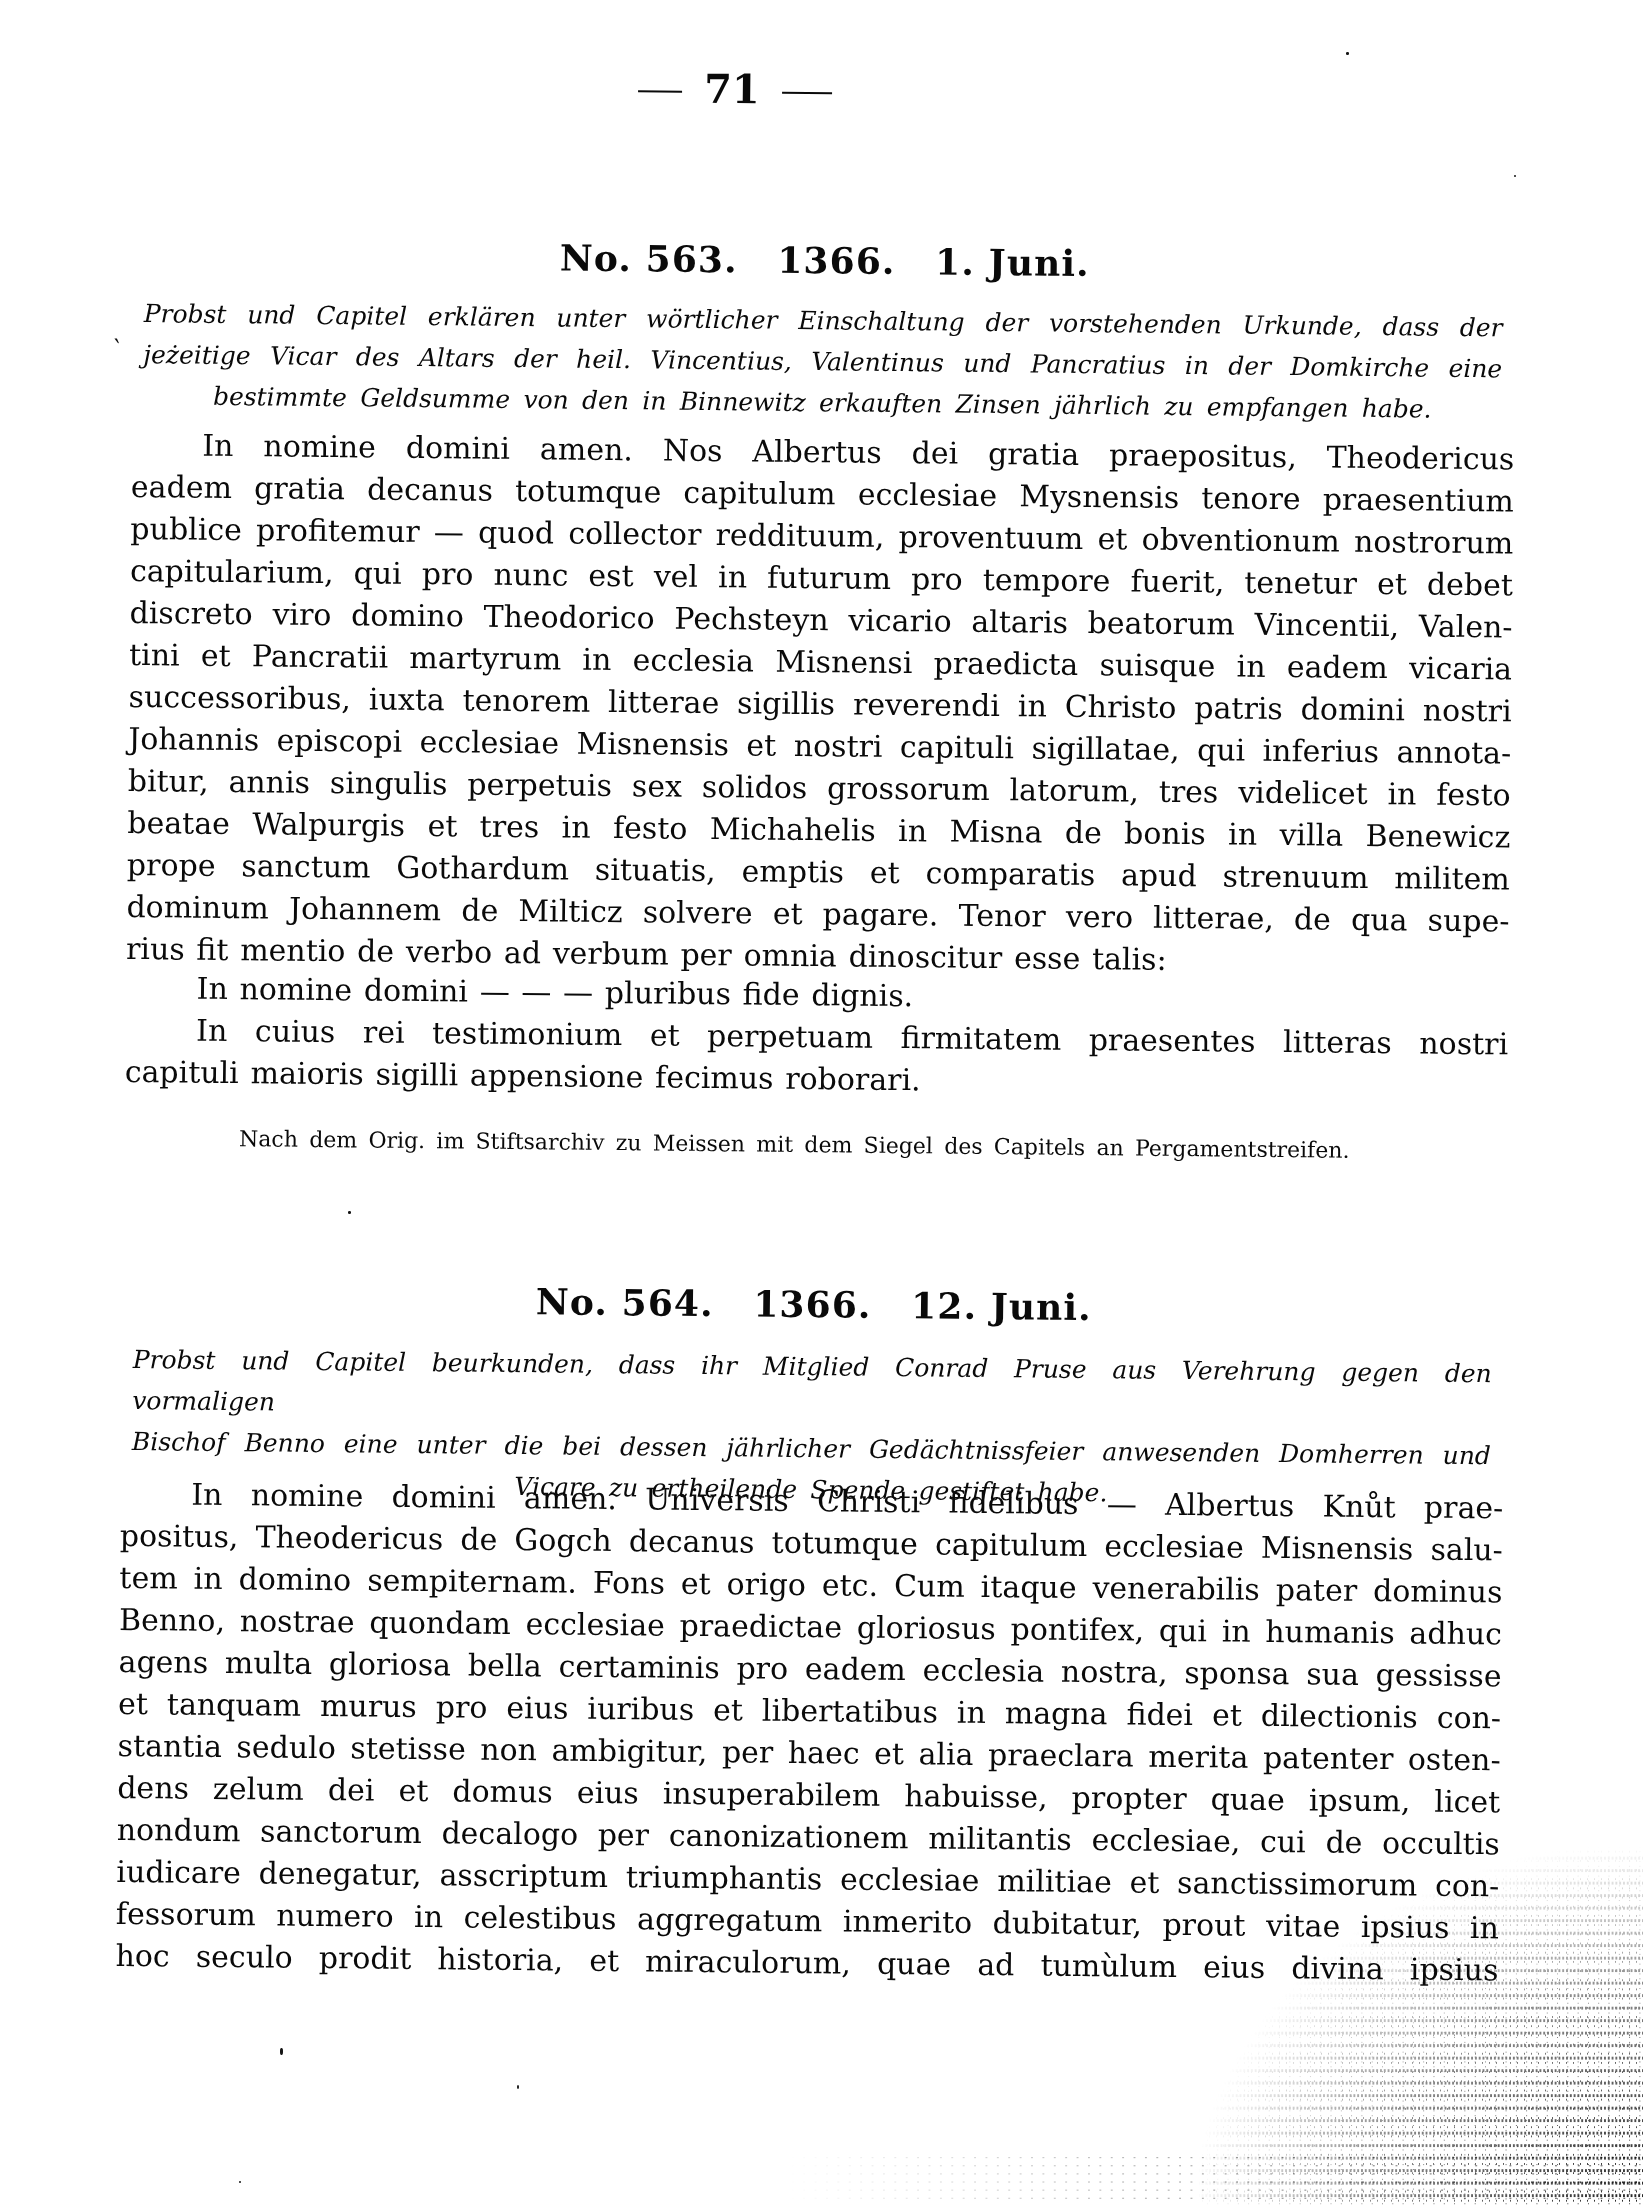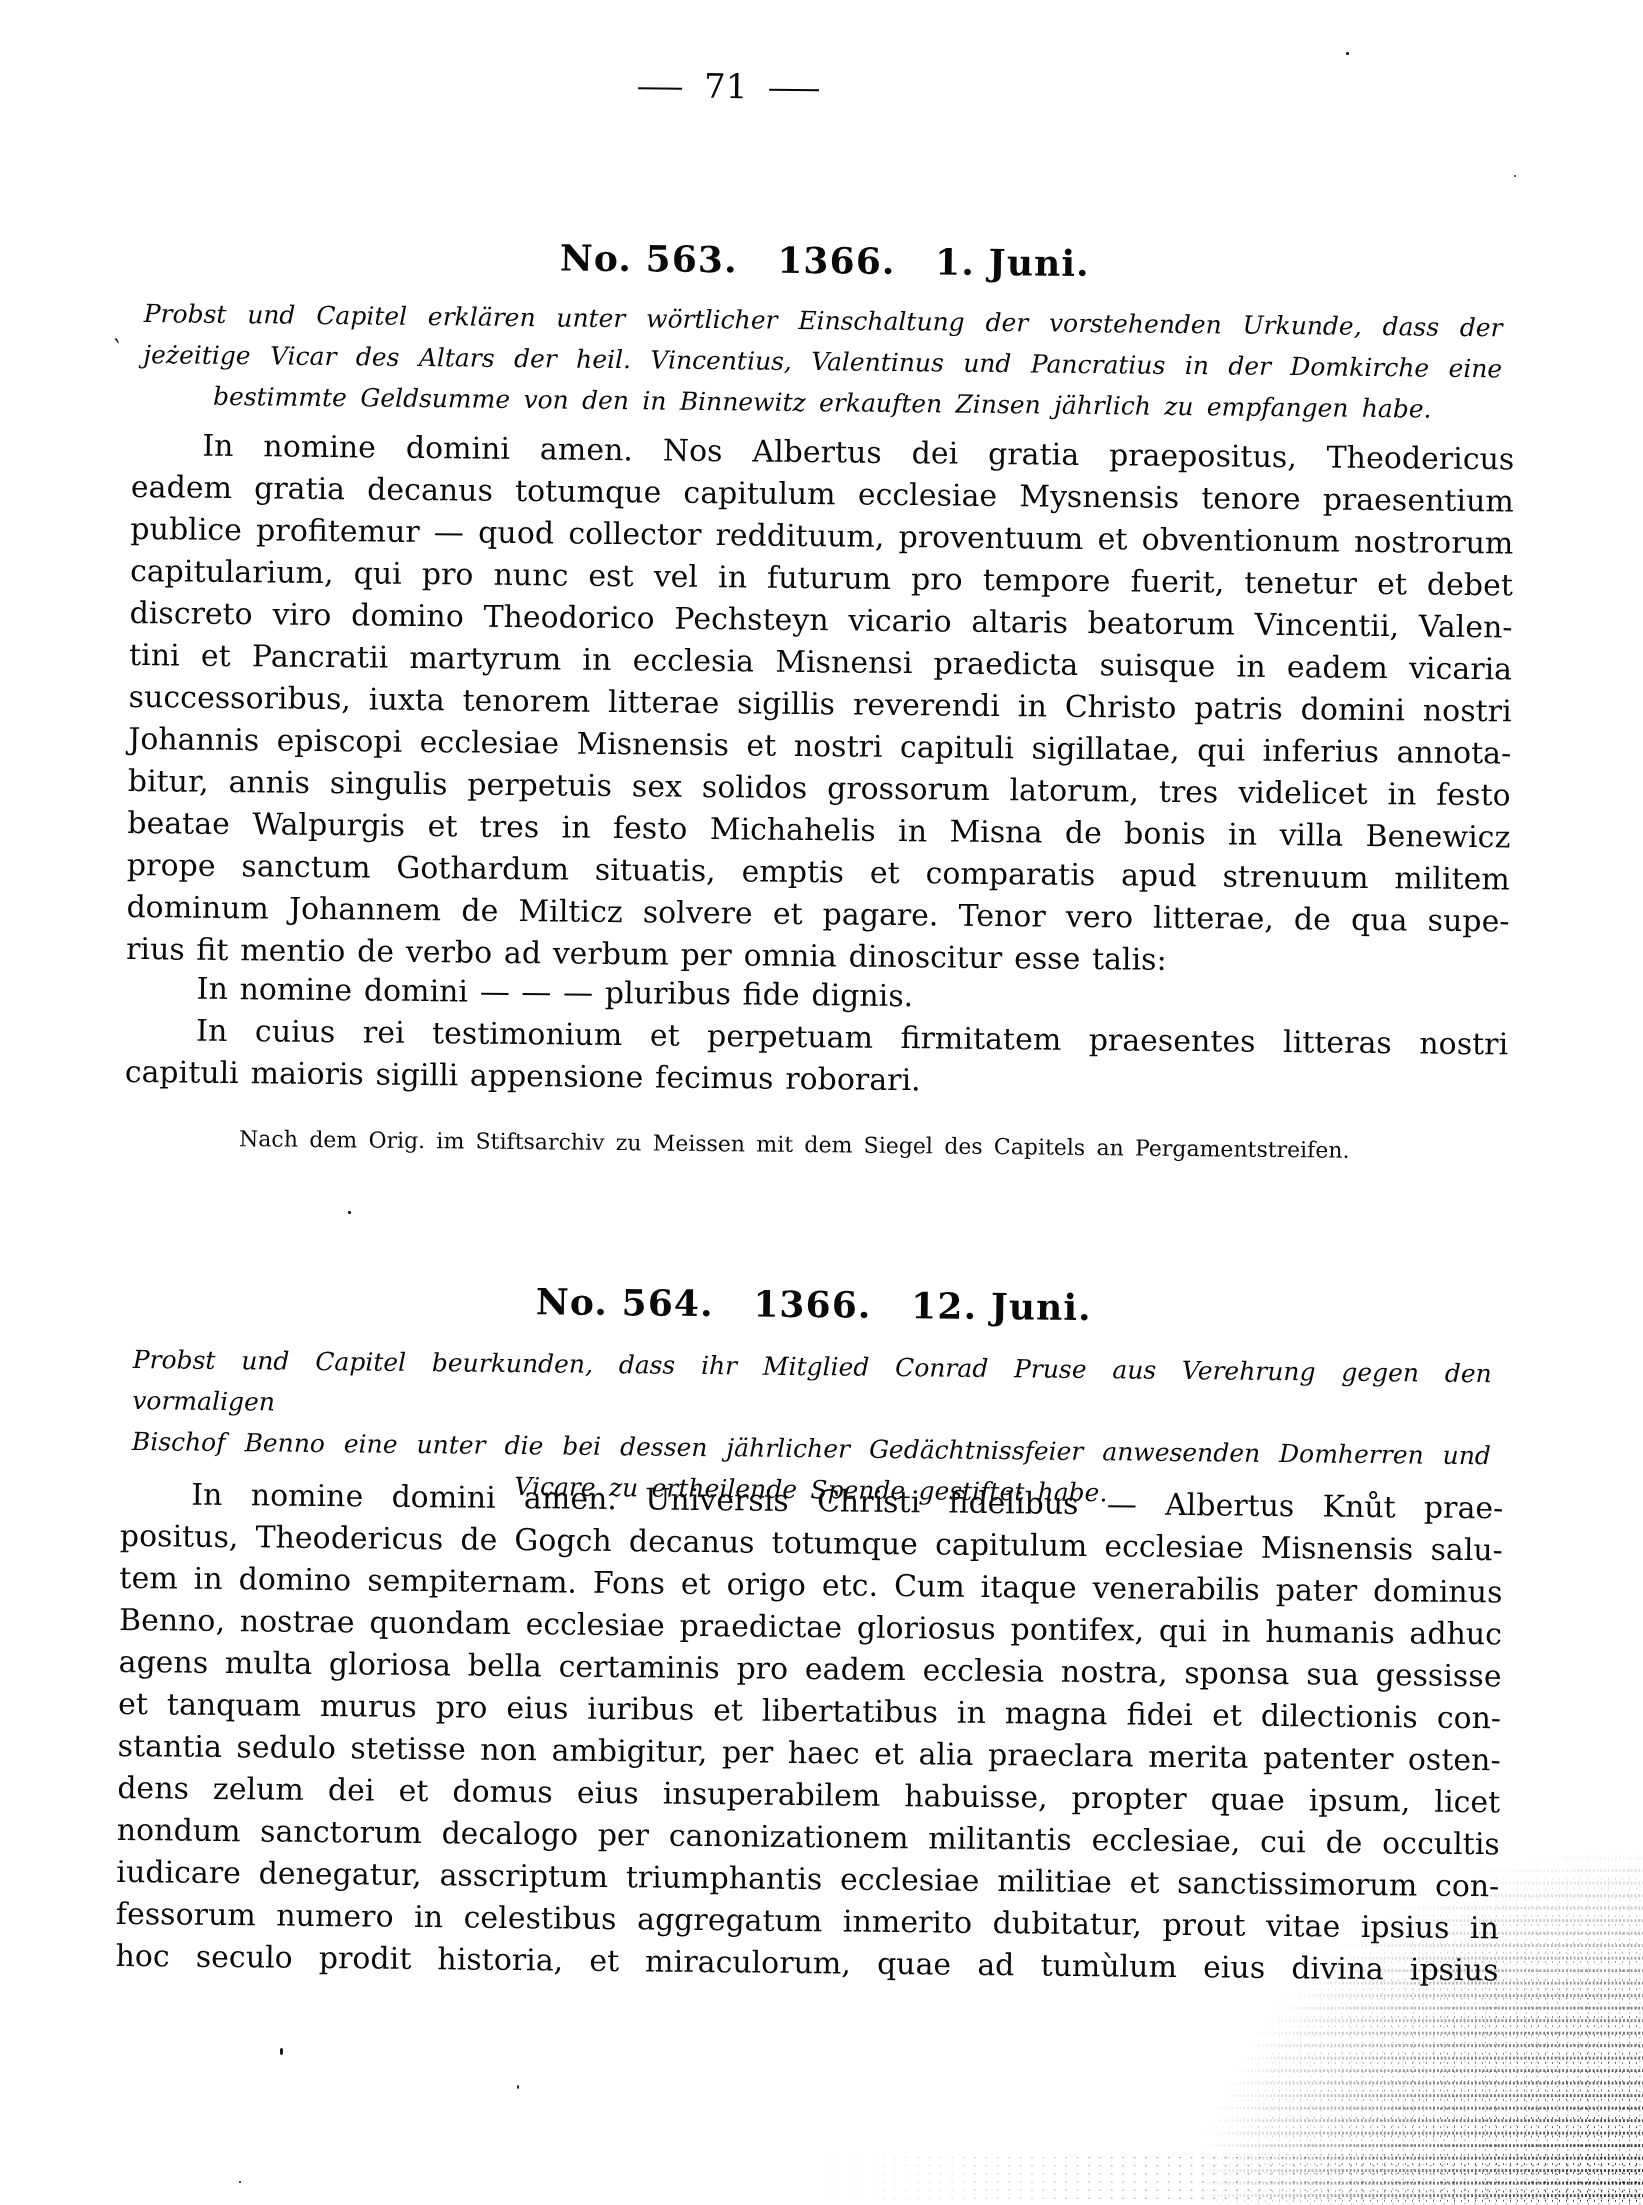--- a/index.html
+++ b/index.html
@@ -36,22 +36,22 @@
     align-items: center;
     gap: 22px;
   }
   .pagehead .rule {
     height: 0;
     border-top: 2.7px solid #0a0a0a;
   }
   .pagehead .rule.left  { width: 44px; }
   .pagehead .rule.right { width: 50px; border-top-width: 2.2px; }
   .pagenum {
-    font-size: 34px;
-    font-weight: normal;
+    font-size: 40px;
+    font-weight: bold;
     line-height: 1;
     transform: translateY(-3.3px);
   }
 
   
   .entry-heading {
     position: absolute;
     width: 100%;
     text-align: center;
     font-weight: bold;

